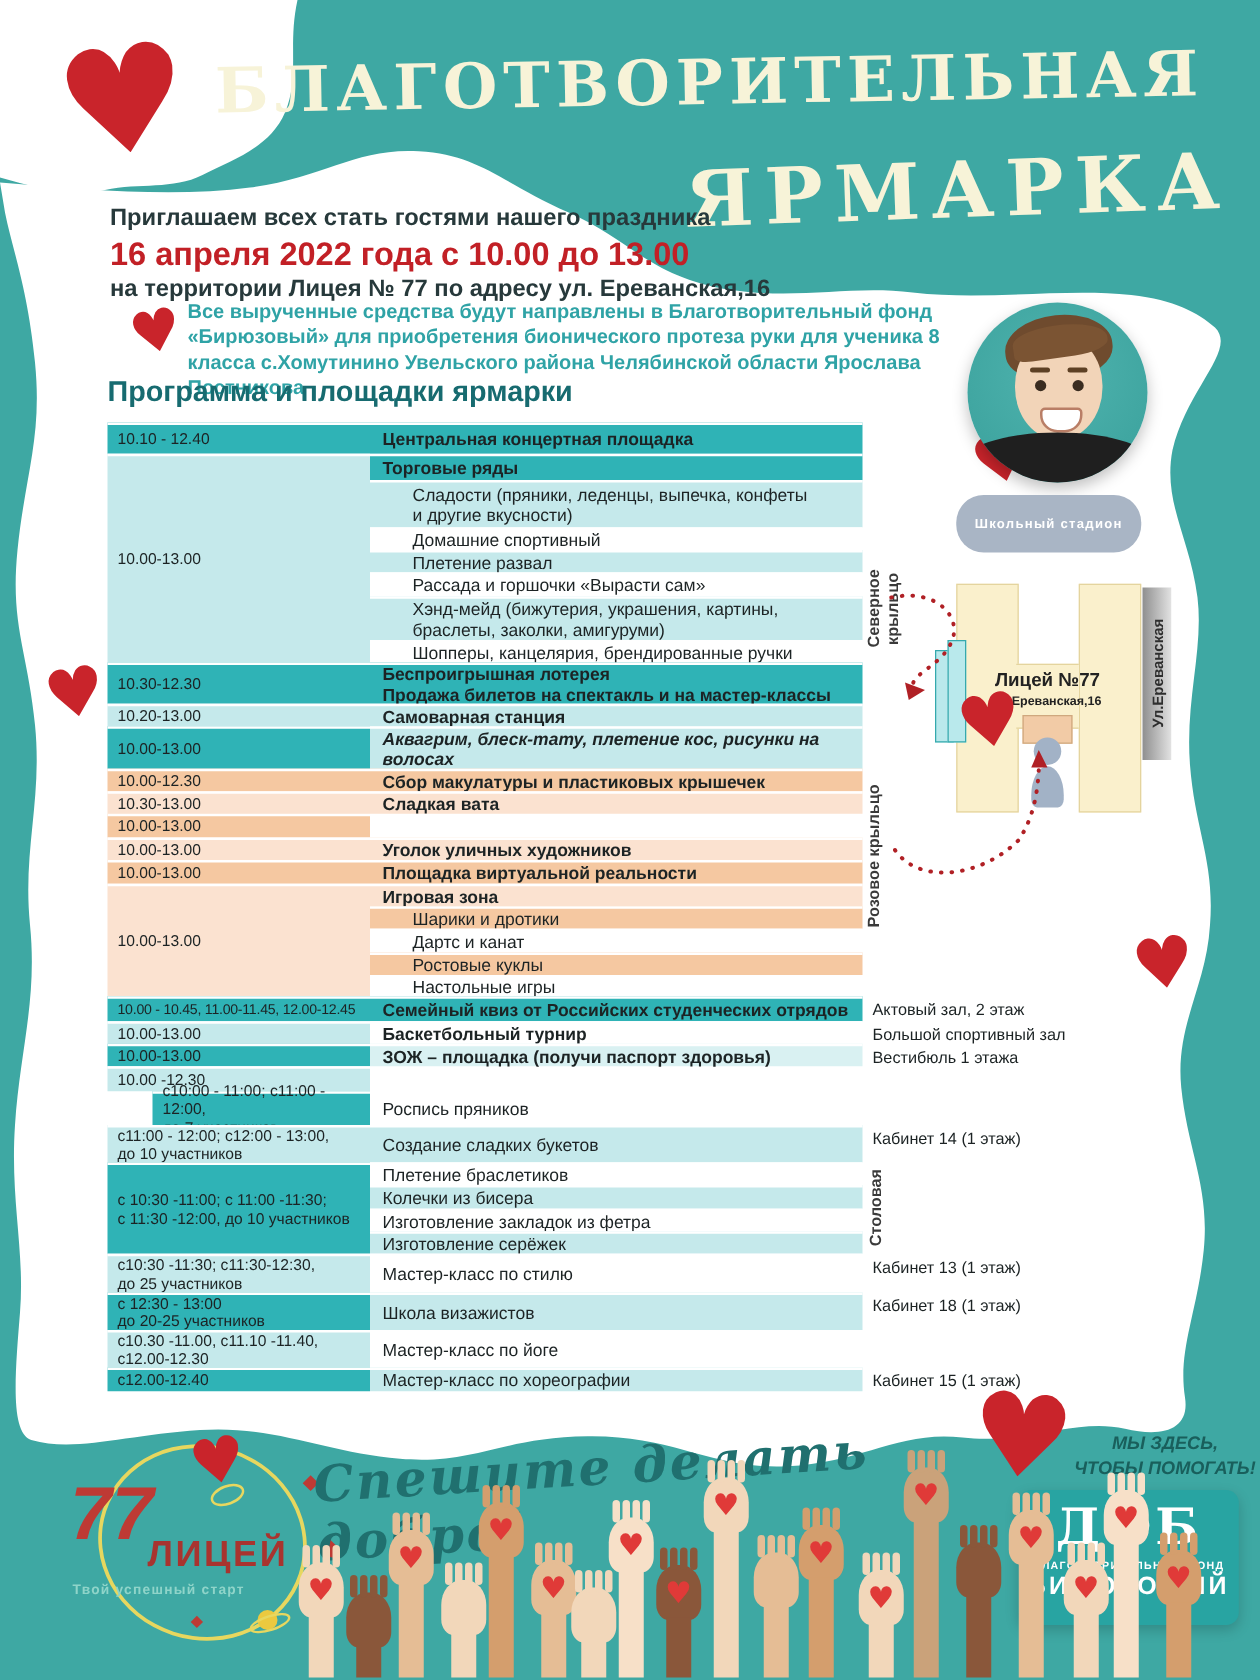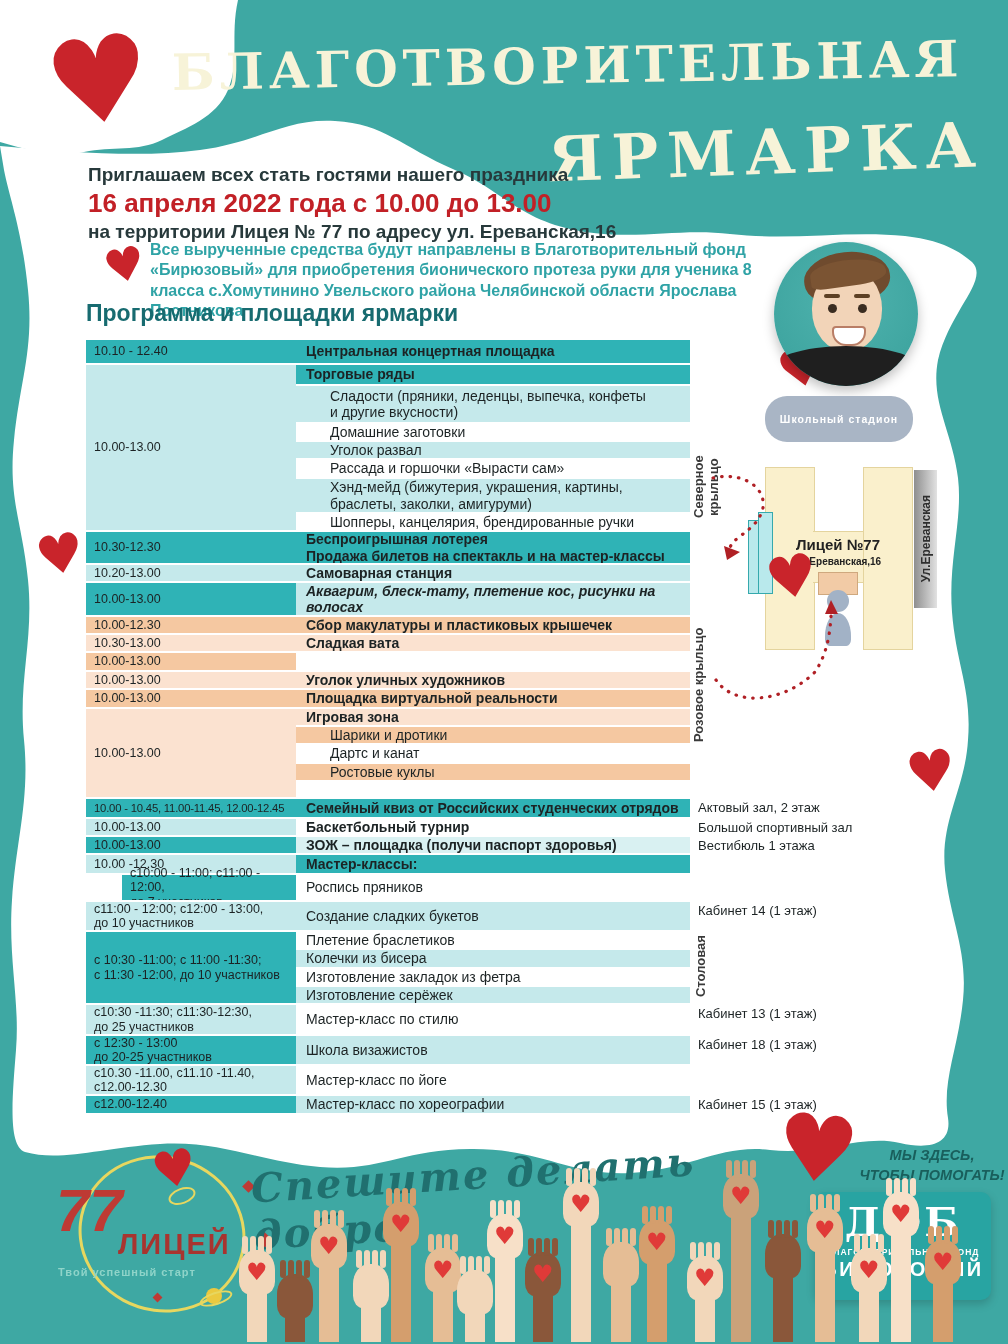--- a/index.html
+++ b/index.html
@@ -179,46 +179,46 @@
 до 25 участников</div>
       <div class="cell tcell bg-teal" style="grid-row: 33 / span 1;">с 12:30 - 13:00
 до 20-25 участников</div>
       <div class="cell tcell bg-lteal" style="grid-row: 34 / span 1;">с10.30 -11.00, с11.10 -11.40,
 с12.00-12.30</div>
       <div class="cell tcell bg-teal" style="grid-row: 35 / span 1;">с12.00-12.40</div>
       <div class="cell ccell bg-teal bold" style="grid-row: 1;">Центральная концертная площадка</div>
       <div class="cell ccell bg-teal bold" style="grid-row: 2;">Торговые ряды</div>
       <div class="cell ccell bg-lteal ind" style="grid-row: 3;">Сладости (пряники, леденцы, выпечка, конфеты
 и другие вкусности)</div>
-      <div class="cell ccell bg-white ind" style="grid-row: 4;">Домашние заготовки</div>
-      <div class="cell ccell bg-lteal ind" style="grid-row: 5;">Уголок развал</div>
+      <div class="cell ccell bg-white ind" style="grid-row: 4;">Домашние спортивный</div>
+      <div class="cell ccell bg-lteal ind" style="grid-row: 5;">Плетение развал</div>
       <div class="cell ccell bg-white ind" style="grid-row: 6;">Рассада и горшочки «Вырасти сам»</div>
       <div class="cell ccell bg-lteal ind" style="grid-row: 7;">Хэнд-мейд (бижутерия, украшения, картины,
 браслеты, заколки, амигуруми)</div>
       <div class="cell ccell bg-white ind" style="grid-row: 8;">Шопперы, канцелярия, брендированные ручки</div>
       <div class="cell ccell bg-teal bold" style="grid-row: 9;">Беспроигрышная лотерея
 Продажа билетов на спектакль и на мастер-классы</div>
       <div class="cell ccell bg-lteal bold" style="grid-row: 10;">Самоварная станция</div>
       <div class="cell ccell bg-lteal bold" style="grid-row: 11; font-style: italic;">Аквагрим, блеск-тату, плетение кос, рисунки на
 волосах</div>
       <div class="cell ccell bg-peach bold" style="grid-row: 12;">Сбор макулатуры и пластиковых крышечек</div>
       <div class="cell ccell bg-lpeach bold" style="grid-row: 13;">Сладкая вата</div>
       <div class="cell ccell bg-lpeach bold" style="grid-row: 15;">Уголок уличных художников</div>
       <div class="cell ccell bg-peach bold" style="grid-row: 16;">Площадка виртуальной реальности</div>
       <div class="cell ccell bg-lpeach bold" style="grid-row: 17;">Игровая зона</div>
       <div class="cell ccell bg-peach ind" style="grid-row: 18;">Шарики и дротики</div>
       <div class="cell ccell bg-white ind" style="grid-row: 19;">Дартс и канат</div>
       <div class="cell ccell bg-peach ind" style="grid-row: 20;">Ростовые куклы</div>
+      <div class="cell ccell bg-white ind" style="grid-row: 21;">Настольные игры</div>
       <div class="cell ccell bg-teal bold" style="grid-row: 22;">Семейный квиз от Российских студенческих отрядов</div>
       <div class="cell lcell" style="grid-row: 22;">Актовый зал, 2 этаж</div>
       <div class="cell ccell bg-white bold" style="grid-row: 23;">Баскетбольный турнир</div>
       <div class="cell lcell" style="grid-row: 23;">Большой спортивный зал</div>
       <div class="cell ccell bg-xlteal bold" style="grid-row: 24;">ЗОЖ – площадка (получи паспорт здоровья)</div>
       <div class="cell lcell" style="grid-row: 24;">Вестибюль 1 этажа</div>
-      <div class="cell ccell bg-teal bold" style="grid-row: 25;">Мастер-классы:</div>
       <div class="cell ccell bg-white" style="grid-row: 26;">Роспись пряников</div>
       <div class="cell ccell bg-lteal" style="grid-row: 27;">Создание сладких букетов</div>
       <div class="cell lcell" style="grid-row: 27;">Кабинет 14 (1 этаж)</div>
       <div class="cell ccell bg-white" style="grid-row: 28;">Плетение браслетиков</div>
       <div class="cell ccell bg-lteal" style="grid-row: 29;">Колечки из бисера</div>
       <div class="cell ccell bg-white" style="grid-row: 30;">Изготовление закладок из фетра</div>
       <div class="cell ccell bg-lteal" style="grid-row: 31;">Изготовление серёжек</div>
       <div class="cell ccell bg-white" style="grid-row: 32;">Мастер-класс по стилю</div>
       <div class="cell lcell" style="grid-row: 32;">Кабинет 13 (1 этаж)</div>
       <div class="cell ccell bg-lteal" style="grid-row: 33;">Школа визажистов</div>

